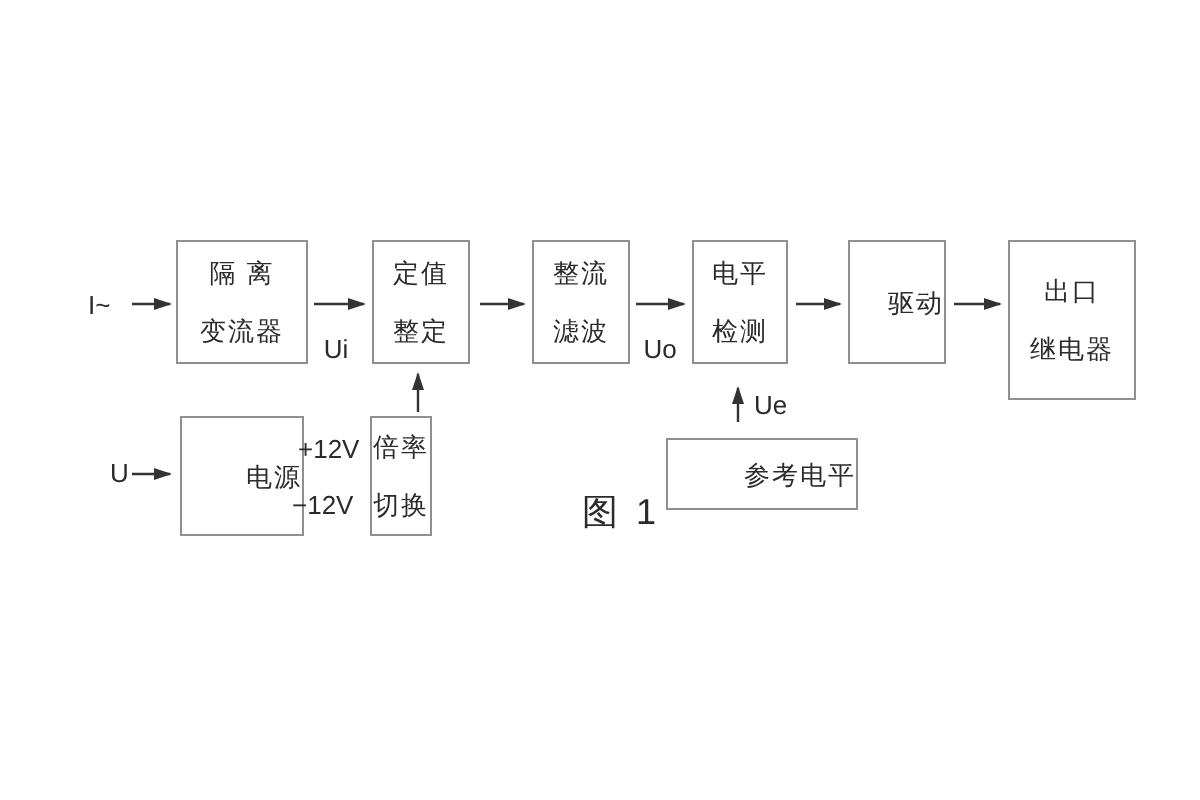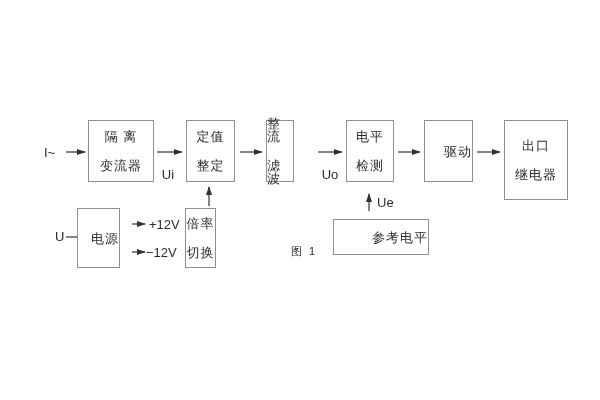--- a/index.html
+++ b/index.html
@@ -14,21 +14,21 @@
     display:flex;flex-direction:column;align-items:center;justify-content:center;
     gap:16px;font-size:13px;line-height:1;letter-spacing:1px;
     color:#2b2b2b;
   }
   .box.single{gap:0;align-items:flex-end;}
   .lbl{
     position:absolute;font-size:13px;line-height:1;color:#2b2b2b;white-space:nowrap;
   }
   .lbl.center{transform:translateX(-50%);margin-top:40px;}
   .caption{
-    position:absolute;font-size:11px;color:#2b2b2b;letter-spacing:2px;white-space:nowrap;
+    position:absolute;font-size:18px;color:#2b2b2b;letter-spacing:2px;white-space:nowrap;
   }
   svg.wires{position:absolute;left:0;top:0;width:600px;height:400px;pointer-events:none;}
   svg.wires line{stroke:#333333;stroke-width:1.2;}
 </style>
 </head>
 <body>
 
 <div class="stage">
 
   <svg class="wires" xmlns="http://www.w3.org/2000/svg">
@@ -53,40 +53,40 @@
   <div class="box" style="left:88px;top:120px;width:66px;height:62px">
     <span>隔 离</span>
     <span>变流器</span>
   </div>
 
   <div class="box" style="left:186px;top:120px;width:49px;height:62px">
     <span>定值</span>
     <span>整定</span>
   </div>
 
-  <div class="box" style="left:266px;top:120px;width:28px;height:62px">
+  <div class="box" style="left:266px;top:120px;width:49px;height:62px">
     <span>整流</span>
     <span>滤波</span>
   </div>
 
   <div class="box" style="left:346px;top:120px;width:48px;height:62px">
     <span>电平</span>
     <span>检测</span>
   </div>
 
   <div class="box single" style="left:424px;top:120px;width:49px;height:62px">
     <span>驱动</span>
   </div>
 
   <div class="box" style="left:504px;top:120px;width:64px;height:80px">
     <span>出口</span>
     <span>继电器</span>
   </div>
 
-  <div class="box single" style="left:77px;top:208px;width:43px;height:60px">
+  <div class="box single" style="left:90px;top:208px;width:62px;height:60px">
     <span>电源</span>
   </div>
 
   <div class="box" style="left:185px;top:208px;width:31px;height:60px">
     <span>倍率</span>
     <span>切换</span>
   </div>
 
   <div class="box single" style="left:333px;top:219px;width:96px;height:36px">
     <span>参考电平</span>

